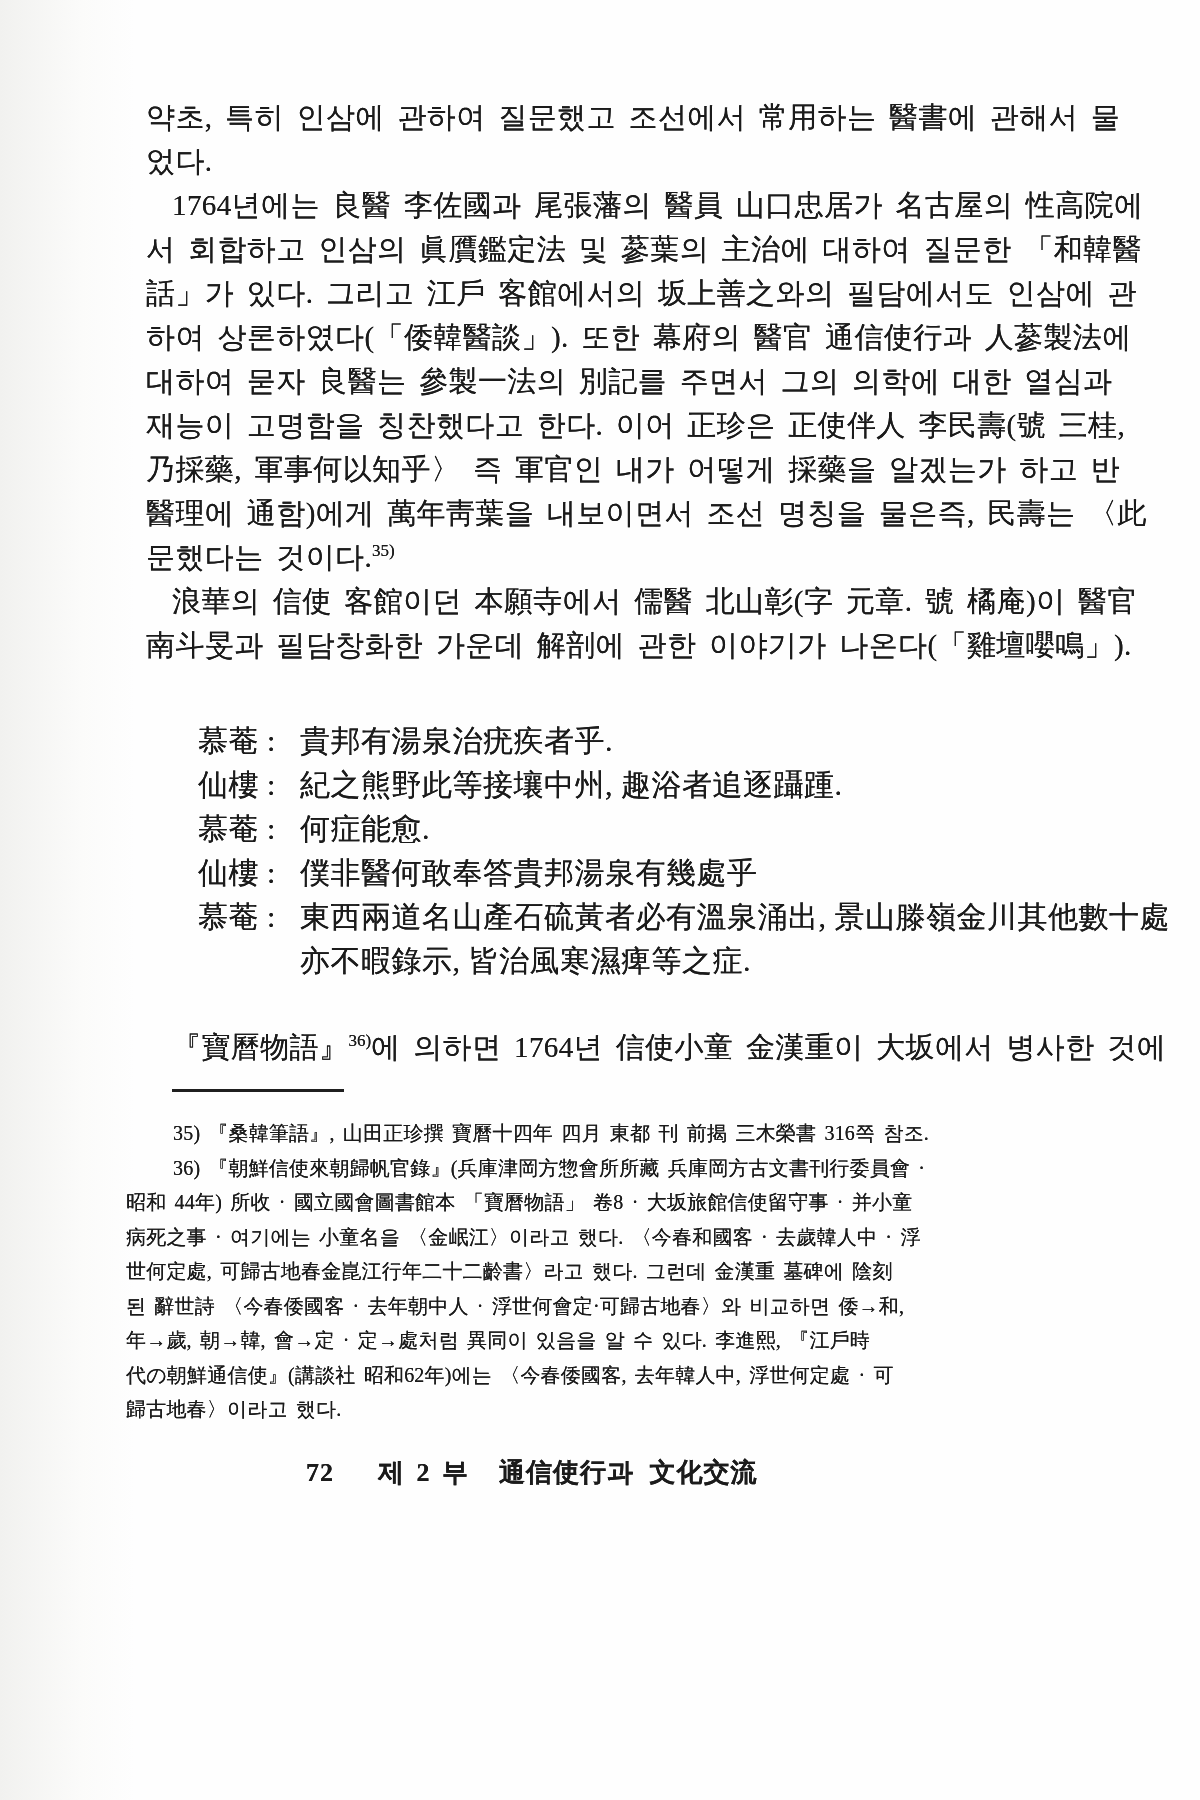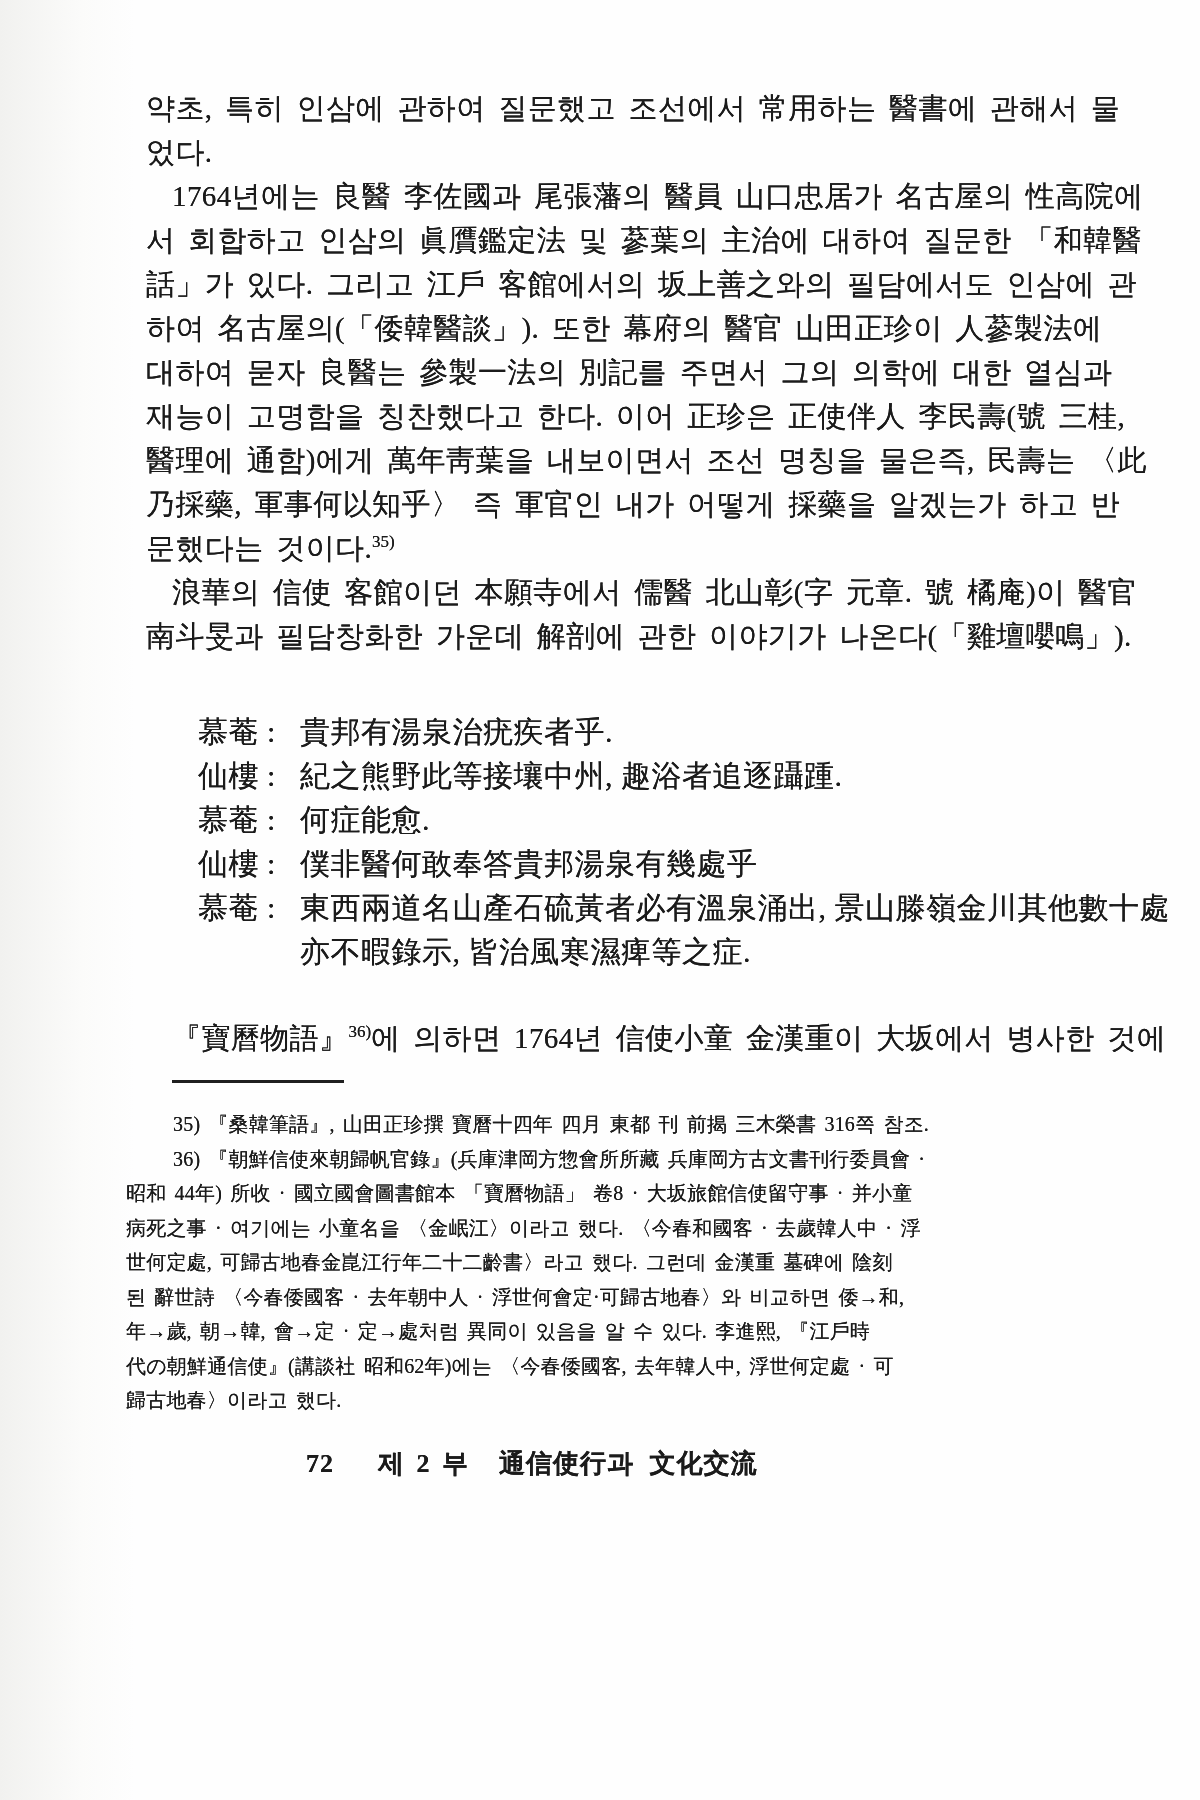--- a/index.html
+++ b/index.html
@@ -23,20 +23,21 @@
     position: absolute;
     left: 0; top: 0; bottom: 0;
     width: 135px;
     background: linear-gradient(to right, #f1f1ef 0%, #fbfbfa 60%, #fefefe 100%);
     pointer-events: none;
   }
   .text-block {
     position: relative;
     padding: 86px 112px 0 146px;
     text-shadow: 0 0 0.5px currentColor;
+    margin-top: 9px;
   }
   .ln {
     font-size: 29px;
     line-height: 44px;
     letter-spacing: 0.4px;
     word-spacing: 5px;
     white-space: nowrap;
   }
   .ind { text-indent: 26px; }
   sup.fnref {
@@ -101,25 +102,25 @@
 
     <div class="para">
       <div class="ln">약초, 특히 인삼에 관하여 질문했고 조선에서 常用하는 醫書에 관해서 물</div>
       <div class="ln">었다.</div>
     </div>
 
     <div class="para">
       <div class="ln ind">1764년에는 良醫 李佐國과 尾張藩의 醫員 山口忠居가 名古屋의 性高院에</div>
       <div class="ln">서 회합하고 인삼의 眞贋鑑定法 및 蔘葉의 主治에 대하여 질문한 「和韓醫</div>
       <div class="ln">話」가 있다. 그리고 江戶 客館에서의 坂上善之와의 필담에서도 인삼에 관</div>
-      <div class="ln">하여 名古屋의(「倭韓醫談」). 또한 幕府의 醫官 山田正珍이 人蔘製法에</div>
+      <div class="ln">하여 상론하였다(「倭韓醫談」). 또한 幕府의 醫官 通信使行과 人蔘製法에</div>
       <div class="ln">대하여 묻자 良醫는 參製一法의 別記를 주면서 그의 의학에 대한 열심과</div>
       <div class="ln">재능이 고명함을 칭찬했다고 한다. 이어 正珍은 正使伴人 李民壽(號 三桂,</div>
+      <div class="ln">乃採藥, 軍事何以知乎〉 즉 軍官인 내가 어떻게 採藥을  알겠는가  하고  반</div>
       <div class="ln">醫理에 通함)에게 萬年靑葉을 내보이면서 조선 명칭을 물은즉, 民壽는 〈此</div>
-      <div class="ln">乃採藥, 軍事何以知乎〉 즉 軍官인 내가 어떻게 採藥을  알겠는가  하고  반</div>
       <div class="ln"><span>문했다는 것이다.</span><sup class="fnref">35)</sup></div>
     </div>
 
     <div class="para">
       <div class="ln ind">浪華의 信使 客館이던 本願寺에서 儒醫 北山彰(字 元章. 號 橘庵)이 醫官</div>
       <div class="ln">南斗旻과 필담창화한 가운데 解剖에 관한 이야기가 나온다(「雞壇嚶鳴」).</div>
     </div>
 
 
     <div class="quote">

